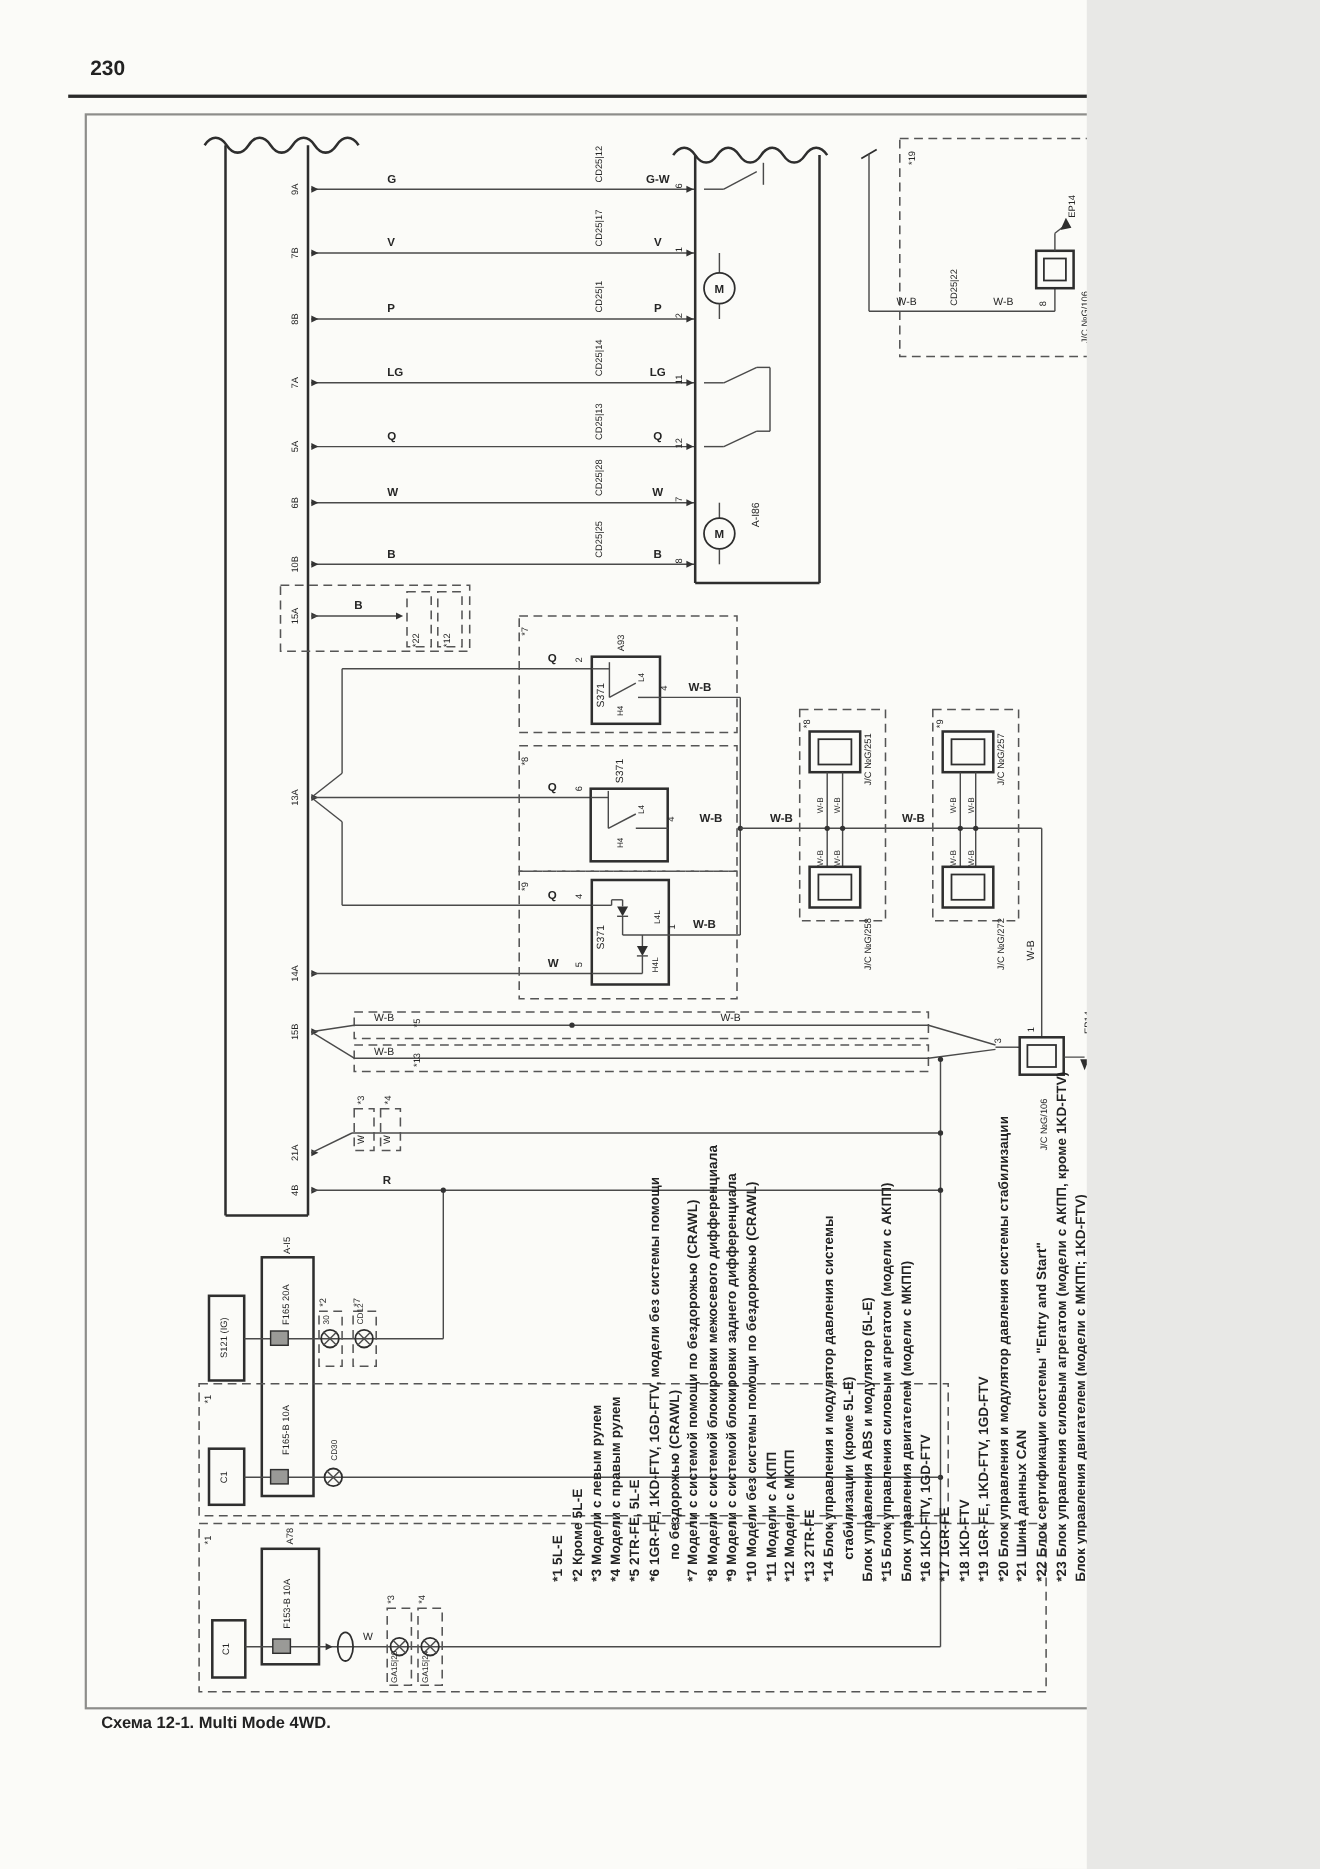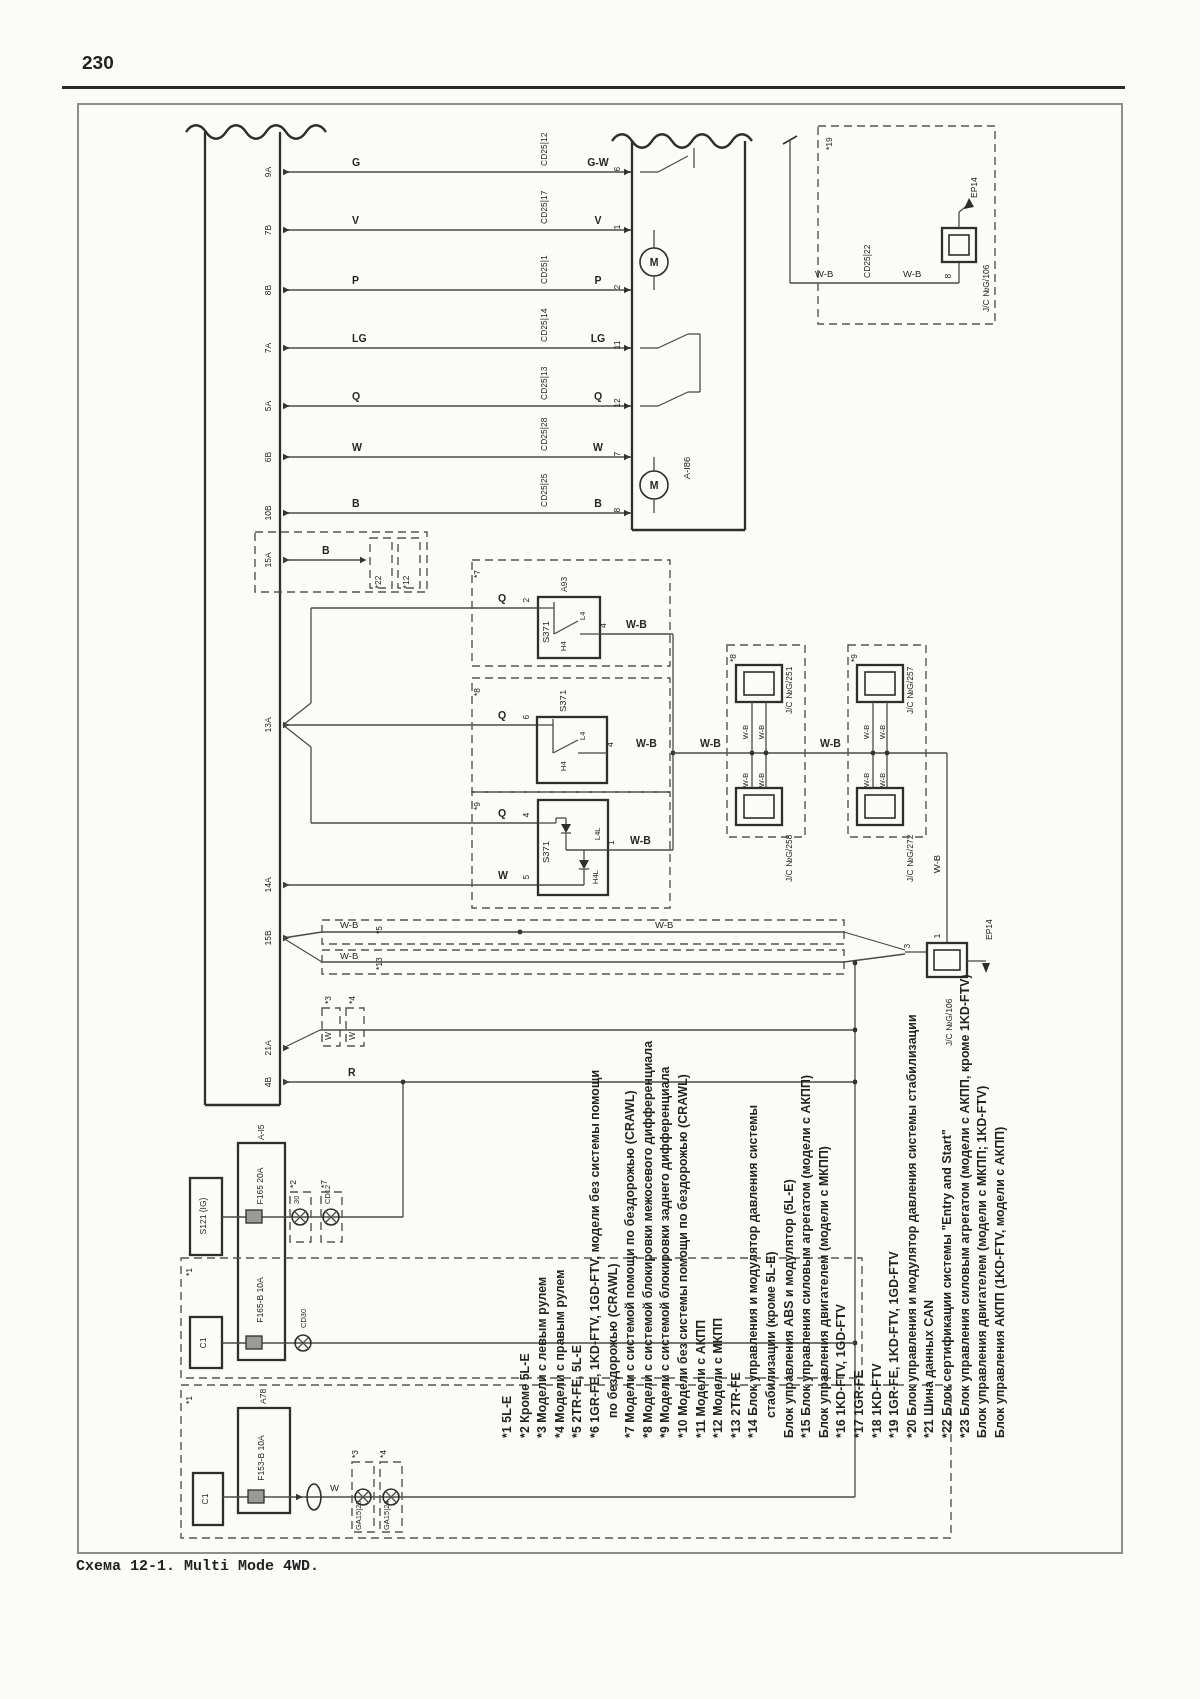--- a/index.html
+++ b/index.html
@@ -1,21 +1,21 @@
 <!DOCTYPE html>
 <html><head>
 <meta charset="utf-8">
 <style>
   html,body{margin:0;padding:0;background:#e8e8e6;}
-  #page{position:relative;width:1200px;height:1699px;background:#fbfbf8;overflow:hidden;
+  #page{position:relative;width:988px;height:1699px;background:#fbfbf8;overflow:hidden;
         font-family:"Liberation Sans",sans-serif;color:#222;}
   .hdr-num{position:absolute;left:82px;top:52px;font-size:19px;font-weight:bold;}
   .hdr-title{position:absolute;left:80px;top:52px;width:960px;text-align:center;font-size:19px;font-weight:bold;}
   .hdr-rule{position:absolute;left:62px;top:86px;width:1063px;height:3px;background:#2a2a2a;}
-  .caption{position:absolute;left:76px;top:1558px;font-size:15px;font-weight:bold;font-family:Liberation Mono, monospace;}
+  .caption{position:absolute;left:92px;top:1558px;font-size:15px;font-weight:bold;}
   svg{position:absolute;left:0;top:0;}
   svg text{fill:#262626;font-family:"Liberation Sans",sans-serif;}
   .t7{font-size:7.5px;} .t8{font-size:8.5px;} .t9{font-size:9.5px;} .t10{font-size:10.5px;font-weight:bold;}
   .leg{position:absolute;transform:rotate(-90deg);transform-origin:0 0;white-space:nowrap;
        font-size:12.3px;font-weight:600;color:#232323;letter-spacing:.1px;}
   .wire{stroke:#4a4a4a;stroke-width:1.3;fill:none;}
   .comp{stroke:#2e2e2e;stroke-width:2.3;fill:none;}
   .comp2{stroke:#2e2e2e;stroke-width:1.6;fill:none;}
   .dash{stroke:#555;stroke-width:1.4;fill:none;stroke-dasharray:8 5;}
   .dot{fill:#333;}

